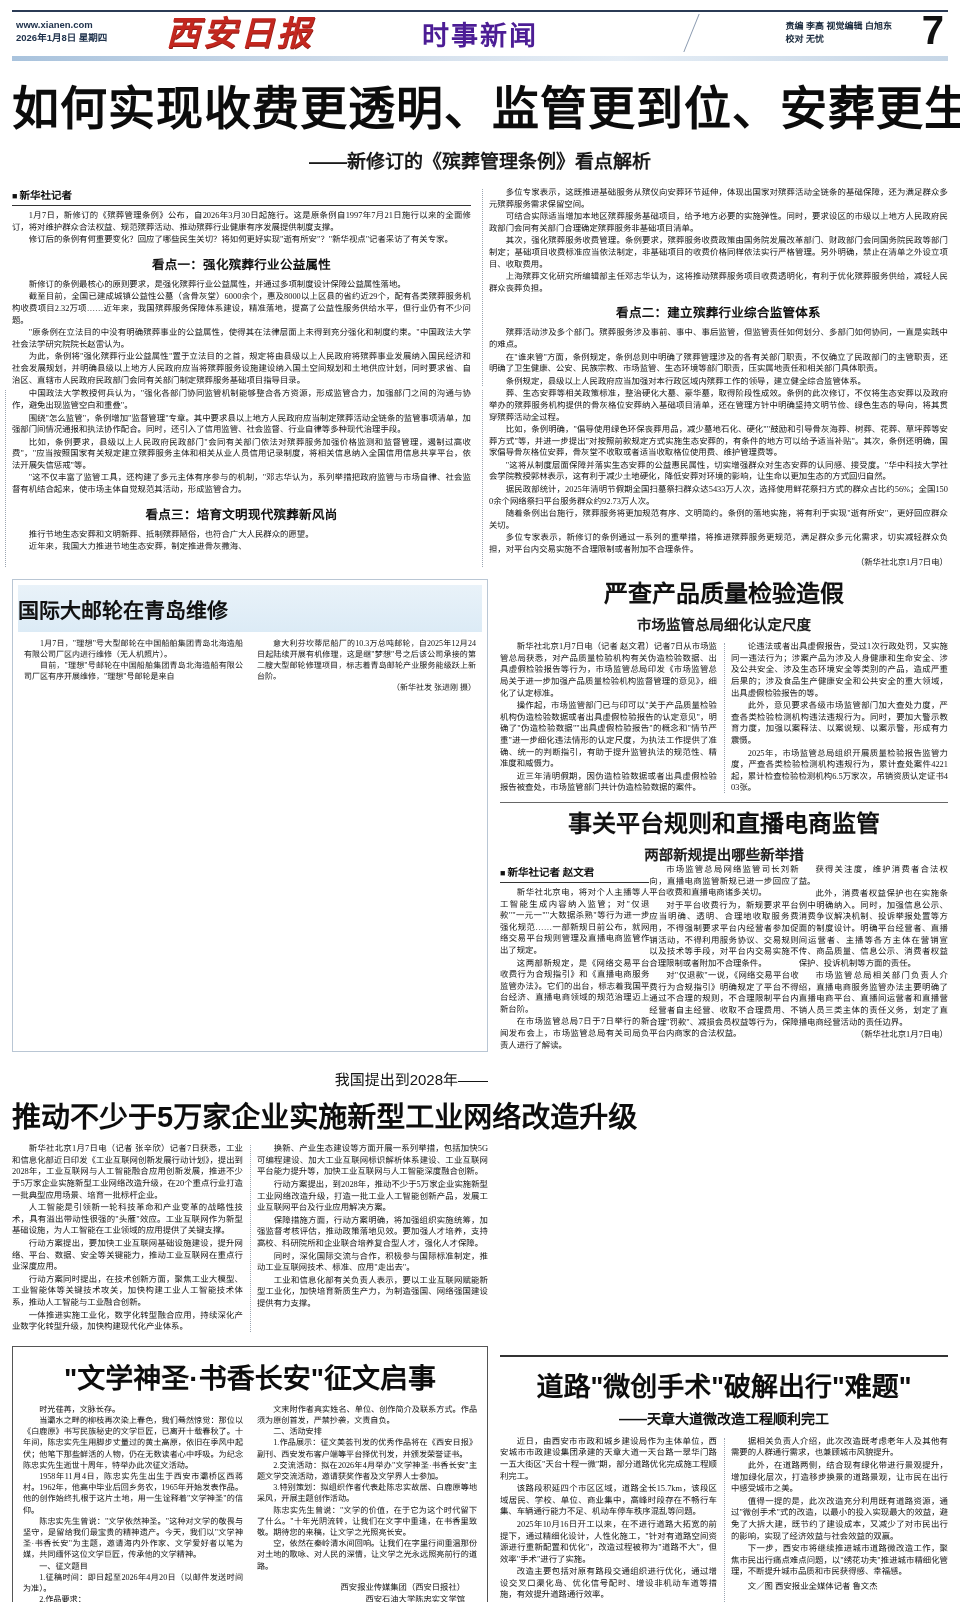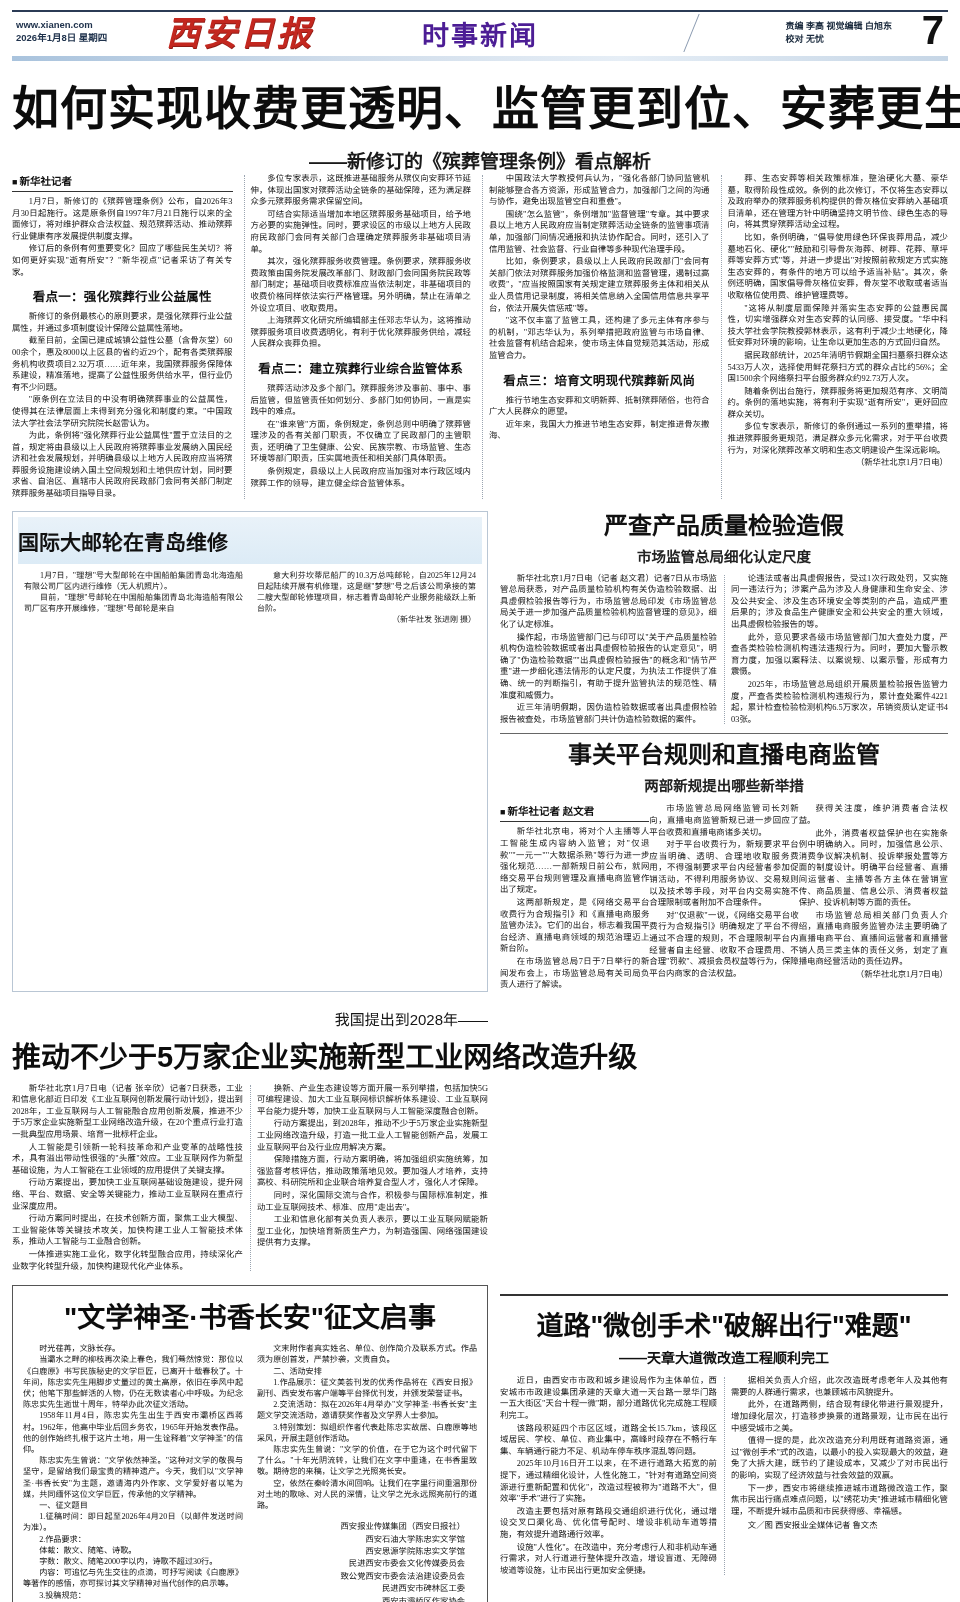--- a/index.html
+++ b/index.html
@@ -61,21 +61,22 @@
     font-size:47px; font-weight:bold; letter-spacing:1px; line-height:58px;
     color:#0c0c0c; white-space:nowrap;
   }
   .lead-sub{
     font-family:"Liberation Sans","DejaVu Sans",sans-serif;
     font-size:19px; font-weight:bold; margin-top:8px; color:#1a1a1a;
   }
 
   
   .cols4{
-    display:grid; grid-template-columns:repeat(4,1fr); column-gap:18px;
+    display:grid; grid-template-columns:repeat(2,1fr); column-gap:18px;
+    margin-top:14px;
   }
   .col{ position:relative; }
   .col + .col::before{
     content:""; position:absolute; left:-7px; top:2px; bottom:2px;
     border-left:1px dotted #9aa4b0;
   }
   .byline{
     font-size:10.5px; font-weight:bold; margin-bottom:3px;
     font-family:"Liberation Sans","DejaVu Sans",sans-serif;
   }
@@ -284,21 +285,21 @@
       <p class="body">推行节地生态安葬和文明新葬、抵制殡葬陋俗，也符合广大人民群众的愿望。</p>
       <p class="body">近年来，我国大力推进节地生态安葬，制定推进骨灰撒海、</p>
     </div>
 
     <div class="col">
       <p class="body">葬、生态安葬等相关政策标准，整治硬化大墓、豪华墓，取得阶段性成效。条例的此次修订，不仅将生态安葬以及政府举办的殡葬服务机构提供的骨灰格位安葬纳入基础项目清单，还在管理方针中明确坚持文明节俭、绿色生态的导向，将其贯穿殡葬活动全过程。</p>
       <p class="body">比如，条例明确，"倡导使用绿色环保丧葬用品，减少墓地石化、硬化""鼓励和引导骨灰海葬、树葬、花葬、草坪葬等安葬方式"等，并进一步提出"对按照前款规定方式实施生态安葬的，有条件的地方可以给予适当补贴"。其次，条例还明确，国家倡导骨灰格位安葬，骨灰堂不收取或者适当收取格位使用费、维护管理费等。</p>
       <p class="body">"这将从制度层面保障并落实生态安葬的公益惠民属性，切实增强群众对生态安葬的认同感、接受度。"华中科技大学社会学院教授郭林表示，这有利于减少土地硬化，降低安葬对环境的影响，让生命以更加生态的方式回归自然。</p>
       <p class="body">据民政部统计，2025年清明节假期全国扫墓祭扫群众达5433万人次，选择使用鲜花祭扫方式的群众占比约56%；全国1500余个网络祭扫平台服务群众约92.73万人次。</p>
       <p class="body">随着条例出台施行，殡葬服务将更加规范有序、文明简约。条例的落地实施，将有利于实现"逝有所安"，更好回应群众关切。</p>
-      <p class="body">多位专家表示，新修订的条例通过一系列的重举措，将推进殡葬服务更规范，满足群众多元化需求，对于平台收费行为，对深化殡葬改革文明和生态文明建设产生深远影响。</p>
+      <p class="body">多位专家表示，新修订的条例通过一系列的重举措，将推进殡葬服务更规范，满足群众多元化需求，切实减轻群众负担，对平台内交易实施不合理限制或者附加不合理条件。</p>
       <p class="body" style="text-align:right;text-indent:0">（新华社北京1月7日电）</p>
     </div>
   </div>
 
   <div class="mid">
 
     <div class="photo-box">
       <div class="photo-title">国际大邮轮在青岛维修</div>
       <div class="photo-cap">
         <div>
@@ -329,21 +330,21 @@
             <p class="body">2025年，市场监管总局组织开展质量检验报告监管力度，严查各类检验检测机构违规行为，累计查处案件4221起，累计检查检验检测机构6.5万家次，吊销资质认定证书403张。</p>
           </div>
         </div>
       </div>
 
       <div class="hr-thin"></div>
 
       <div>
         <div class="hl2">事关平台规则和直播电商监管</div>
         <div class="hl2-sub">两部新规提出哪些新举措</div>
-        <div style="display:grid;grid-template-columns:repeat(3,1fr);column-gap:0;margin-top:8px">
+        <div style="display:grid;grid-template-columns:repeat(3,1fr);column-gap:0;margin-top:0">
           <div>
             <div class="byline">新华社记者 赵文君</div>
             <div class="byline-rule"></div>
             <p class="body">新华社北京电，将对个人主播等人工智能生成内容纳入监管；对"仅退款""一元一""大数据杀熟"等行为进一步强化规范……一部新规日前公布，就网络交易平台规则管理及直播电商监管作出了规定。</p>
             <p class="body">这两部新规定，是《网络交易平台收费行为合规指引》和《直播电商服务监管办法》。它们的出台，标志着我国平台经济、直播电商领域的规范治理迈上新台阶。</p>
             <p class="body">在市场监管总局7日于7日举行的新闻发布会上，市场监管总局有关司局负责人进行了解读。</p>
           </div>
           <div>
             <p class="body">市场监管总局网络监管司长刘新向，直播电商监管新规已进一步回应了平台收费和直播电商诸多关切。</p>
             <p class="body">对于平台收费行为，新规要求平台应当明确、透明、合理地收取服务费用，不得强制要求平台内经营者参加促销活动，不得利用服务协议、交易规则以及技术等手段，对平台内交易实施不合理限制或者附加不合理条件。</p>

